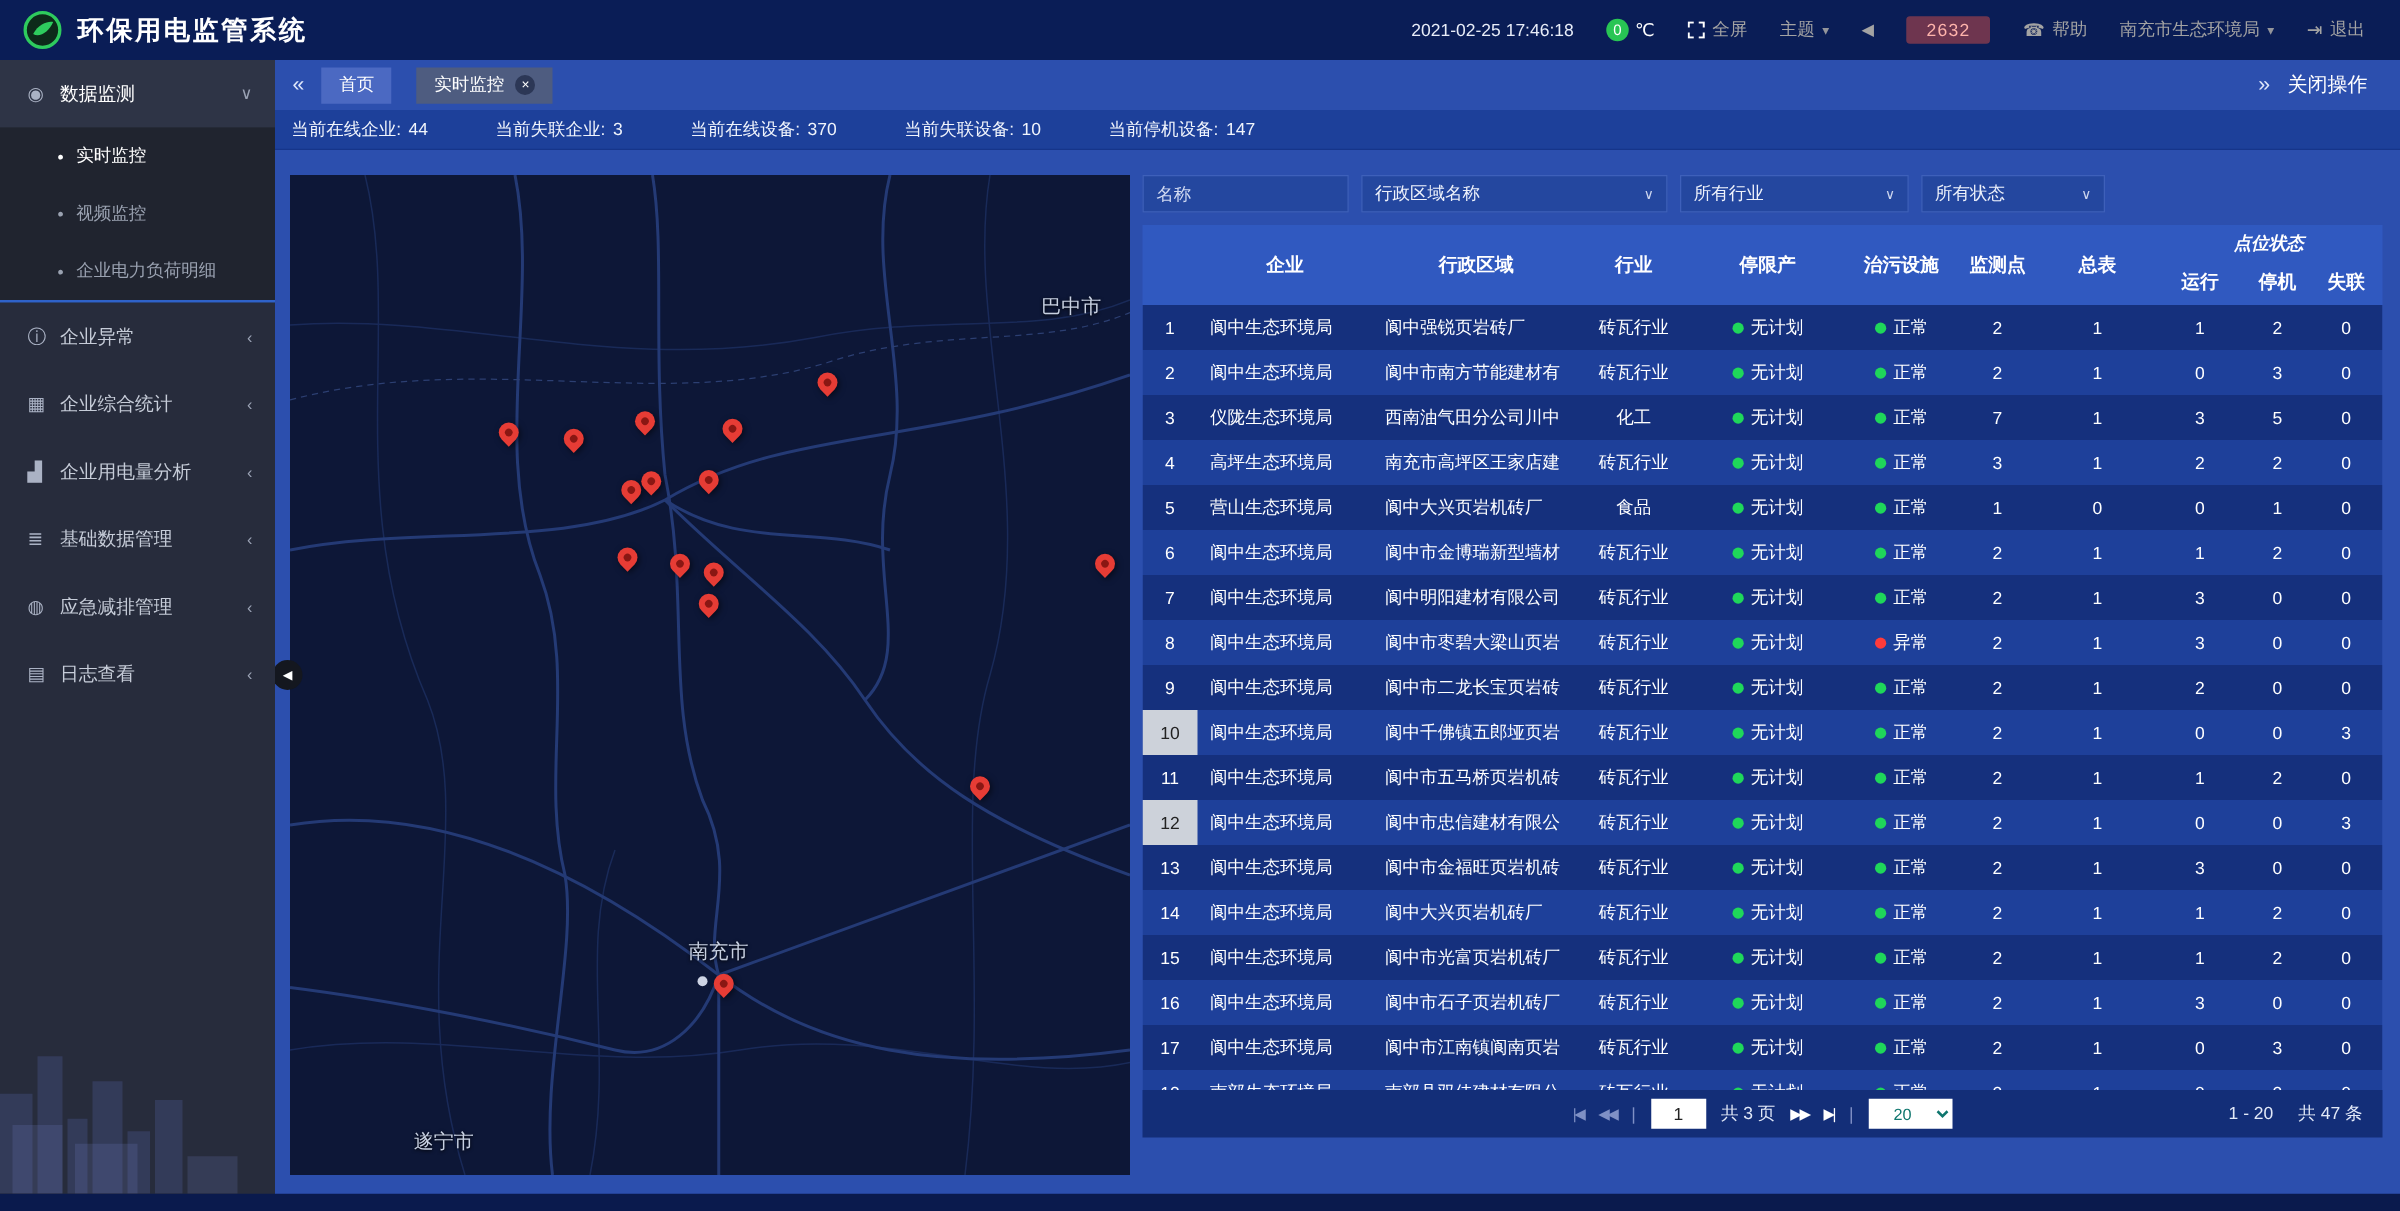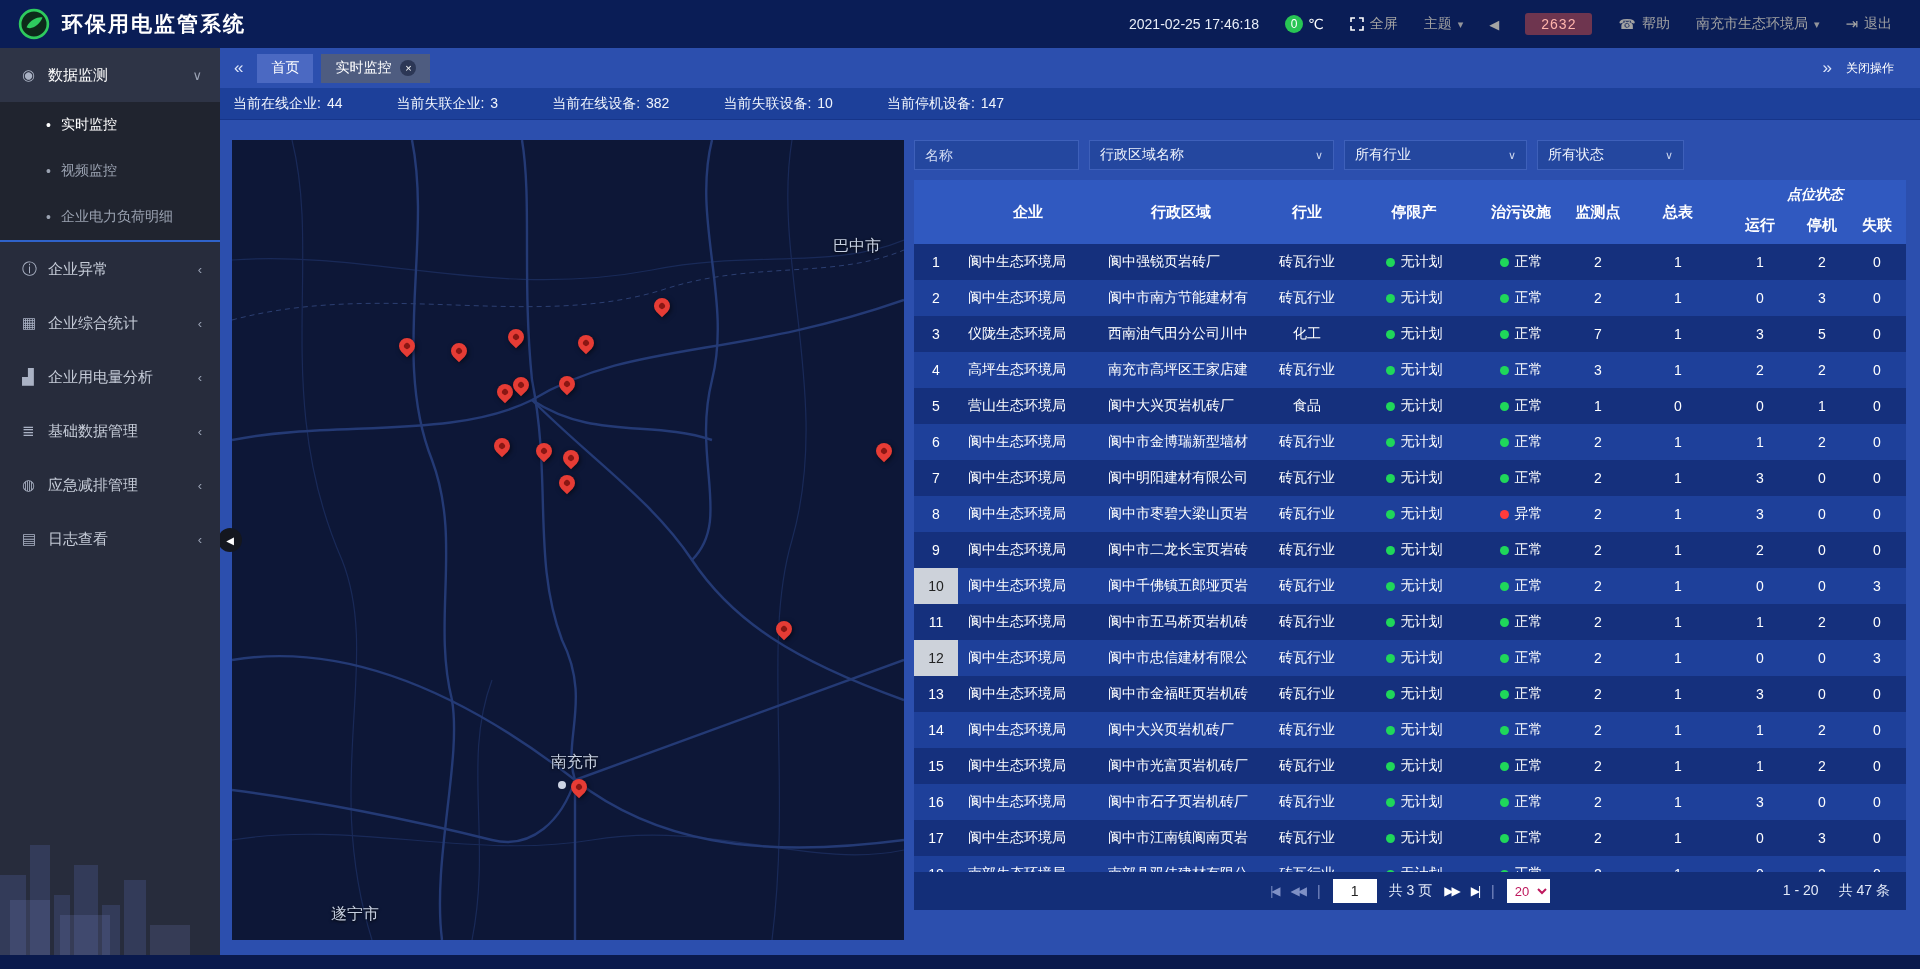--- a/index.html
+++ b/index.html
@@ -39,28 +39,28 @@
   .sub-item.active{color:#ffffff}
   .sub-dot{font-size:14px;line-height:1}
   .skyline{position:absolute;bottom:0;left:0}
 
   
   .main{position:absolute;top:48px;left:220px;width:1700px;height:907px;background:#2c4fae;overflow:hidden}
 
   
   .tabbar{height:40px;display:flex;align-items:center;padding:0 26px 0 14px;gap:14px}
   .tb-nav{font-size:17px;color:#dfe7fa;cursor:pointer}
-  .tabs{display:flex;align-items:center;gap:8px}
+  .tabs{display:flex;align-items:center;gap:20px}
   .tab{height:29px;display:flex;align-items:center;padding:0 14px;background:#4b69c2;
     font-size:14px;cursor:pointer;color:#fff}
   .tab.active{background:#4e5c80}
   .tab-close{width:16px;height:16px;border-radius:50%;background:rgba(9,18,44,.5);color:#fff;
     font-size:11px;display:flex;align-items:center;justify-content:center;margin-left:9px}
   .tb-right{margin-left:auto;display:flex;align-items:center;gap:14px}
-  .close-ops{font-size:12px;color:#fff;cursor:pointer}
+  .close-ops{font-size:16px;color:#fff;cursor:pointer}
 
   
   .statsbar{height:32px;background:#1d409a;border-bottom:1px solid #16358a;display:flex;
     align-items:center;gap:54px;padding-left:13px;font-size:14px;color:#f0f4fc}
   .stat{display:flex;gap:6px}
 
   
   .content{display:flex;padding:20px 14px 0 12px;gap:10px}
 
   
@@ -115,21 +115,21 @@
   
   .pager{height:38px;background:#132e78;display:flex;align-items:center;font-size:14px;
     color:#e2e9f8;padding:0 16px;position:relative}
   .pager-center{position:absolute;left:0;right:0;display:flex;align-items:center;
     justify-content:center;gap:12px}
   .pg-btn{cursor:pointer;letter-spacing:-2px;font-size:12px;color:#fff}
   .pg-btn.disabled{color:#7f90c5}
   .pg-sep{color:#7f90c5}
   .pg-input{width:44px;height:24px;border:none;background:#fff;color:#222;text-align:center;
     font-size:14px;outline:none;font-family:inherit}
-  .pg-size{height:24px;border:none;background:#fff;color:#be185d;font-size:13px;padding:0 4px;
+  .pg-size{height:24px;border:none;background:#fff;color:#0f766e;font-size:13px;padding:0 16px;
     font-family:inherit}
   .pager-right{margin-left:auto;display:flex;gap:20px;z-index:2}
 </style>
 </head>
 <body>
 <div class="app">
 
 <header class="topbar">
   <div class="brand">
     <span class="logo">
@@ -288,21 +288,21 @@
         <div class="stat">
     <span class="stat-label">当前在线企业:</span>
     <span class="stat-value">44</span>
   </div>
         <div class="stat">
     <span class="stat-label">当前失联企业:</span>
     <span class="stat-value">3</span>
   </div>
         <div class="stat">
     <span class="stat-label">当前在线设备:</span>
-    <span class="stat-value">382</span>
+    <span class="stat-value">370</span>
   </div>
         <div class="stat">
     <span class="stat-label">当前失联设备:</span>
     <span class="stat-value">10</span>
   </div>
         <div class="stat">
     <span class="stat-label">当前停机设备:</span>
     <span class="stat-value">147</span>
   </div>
       </div>

